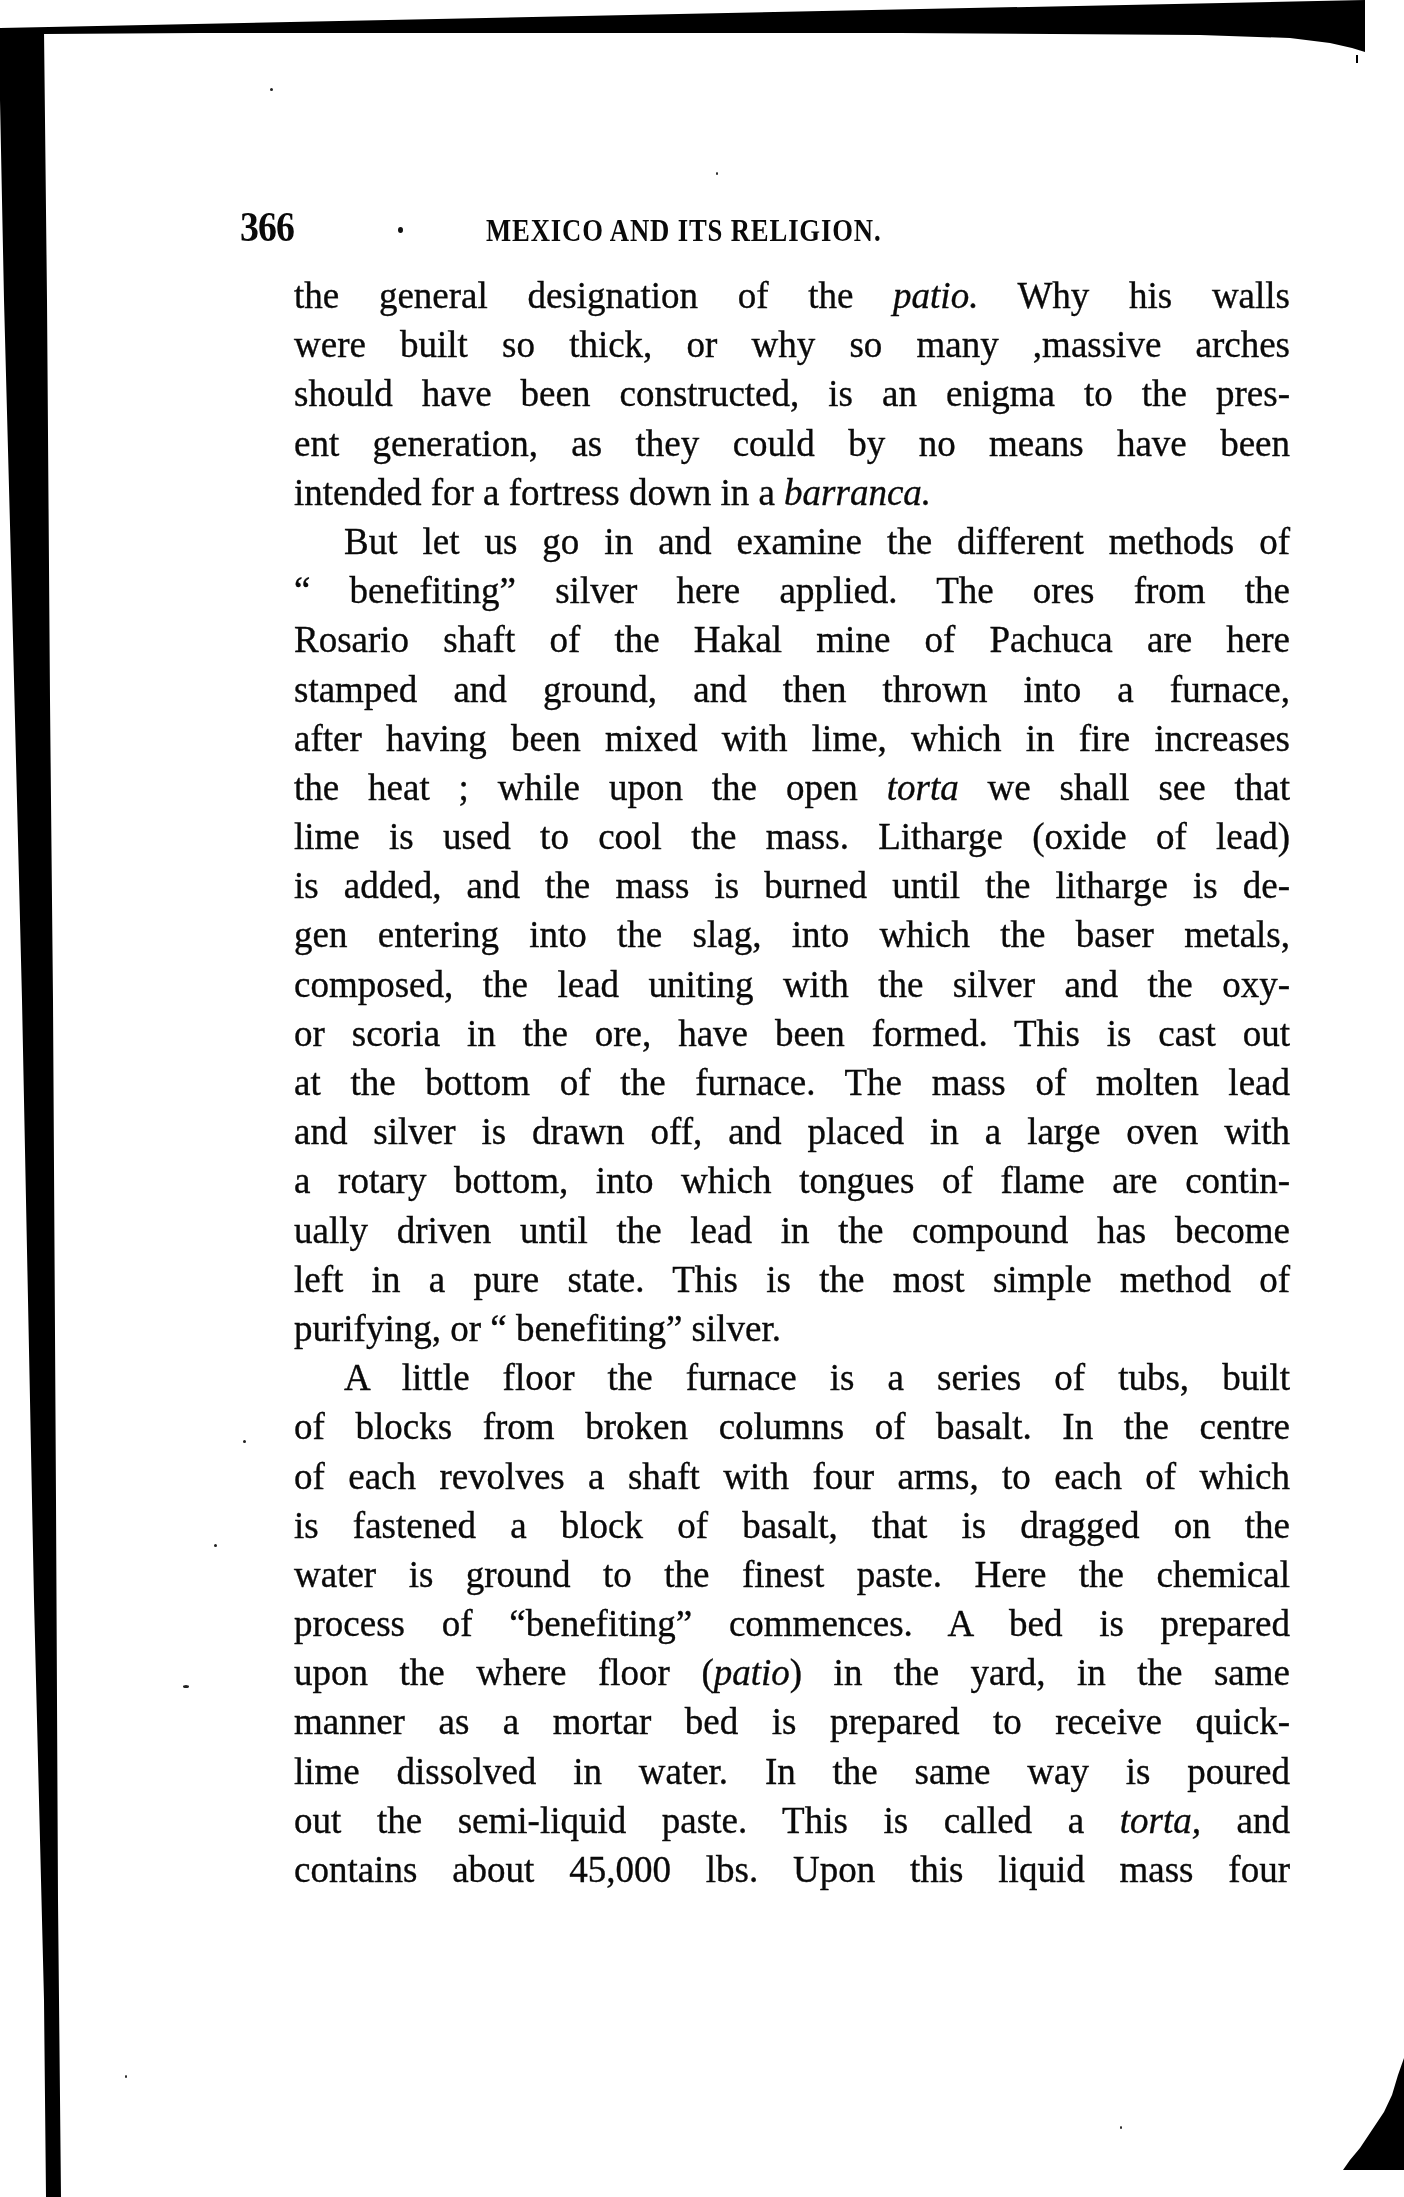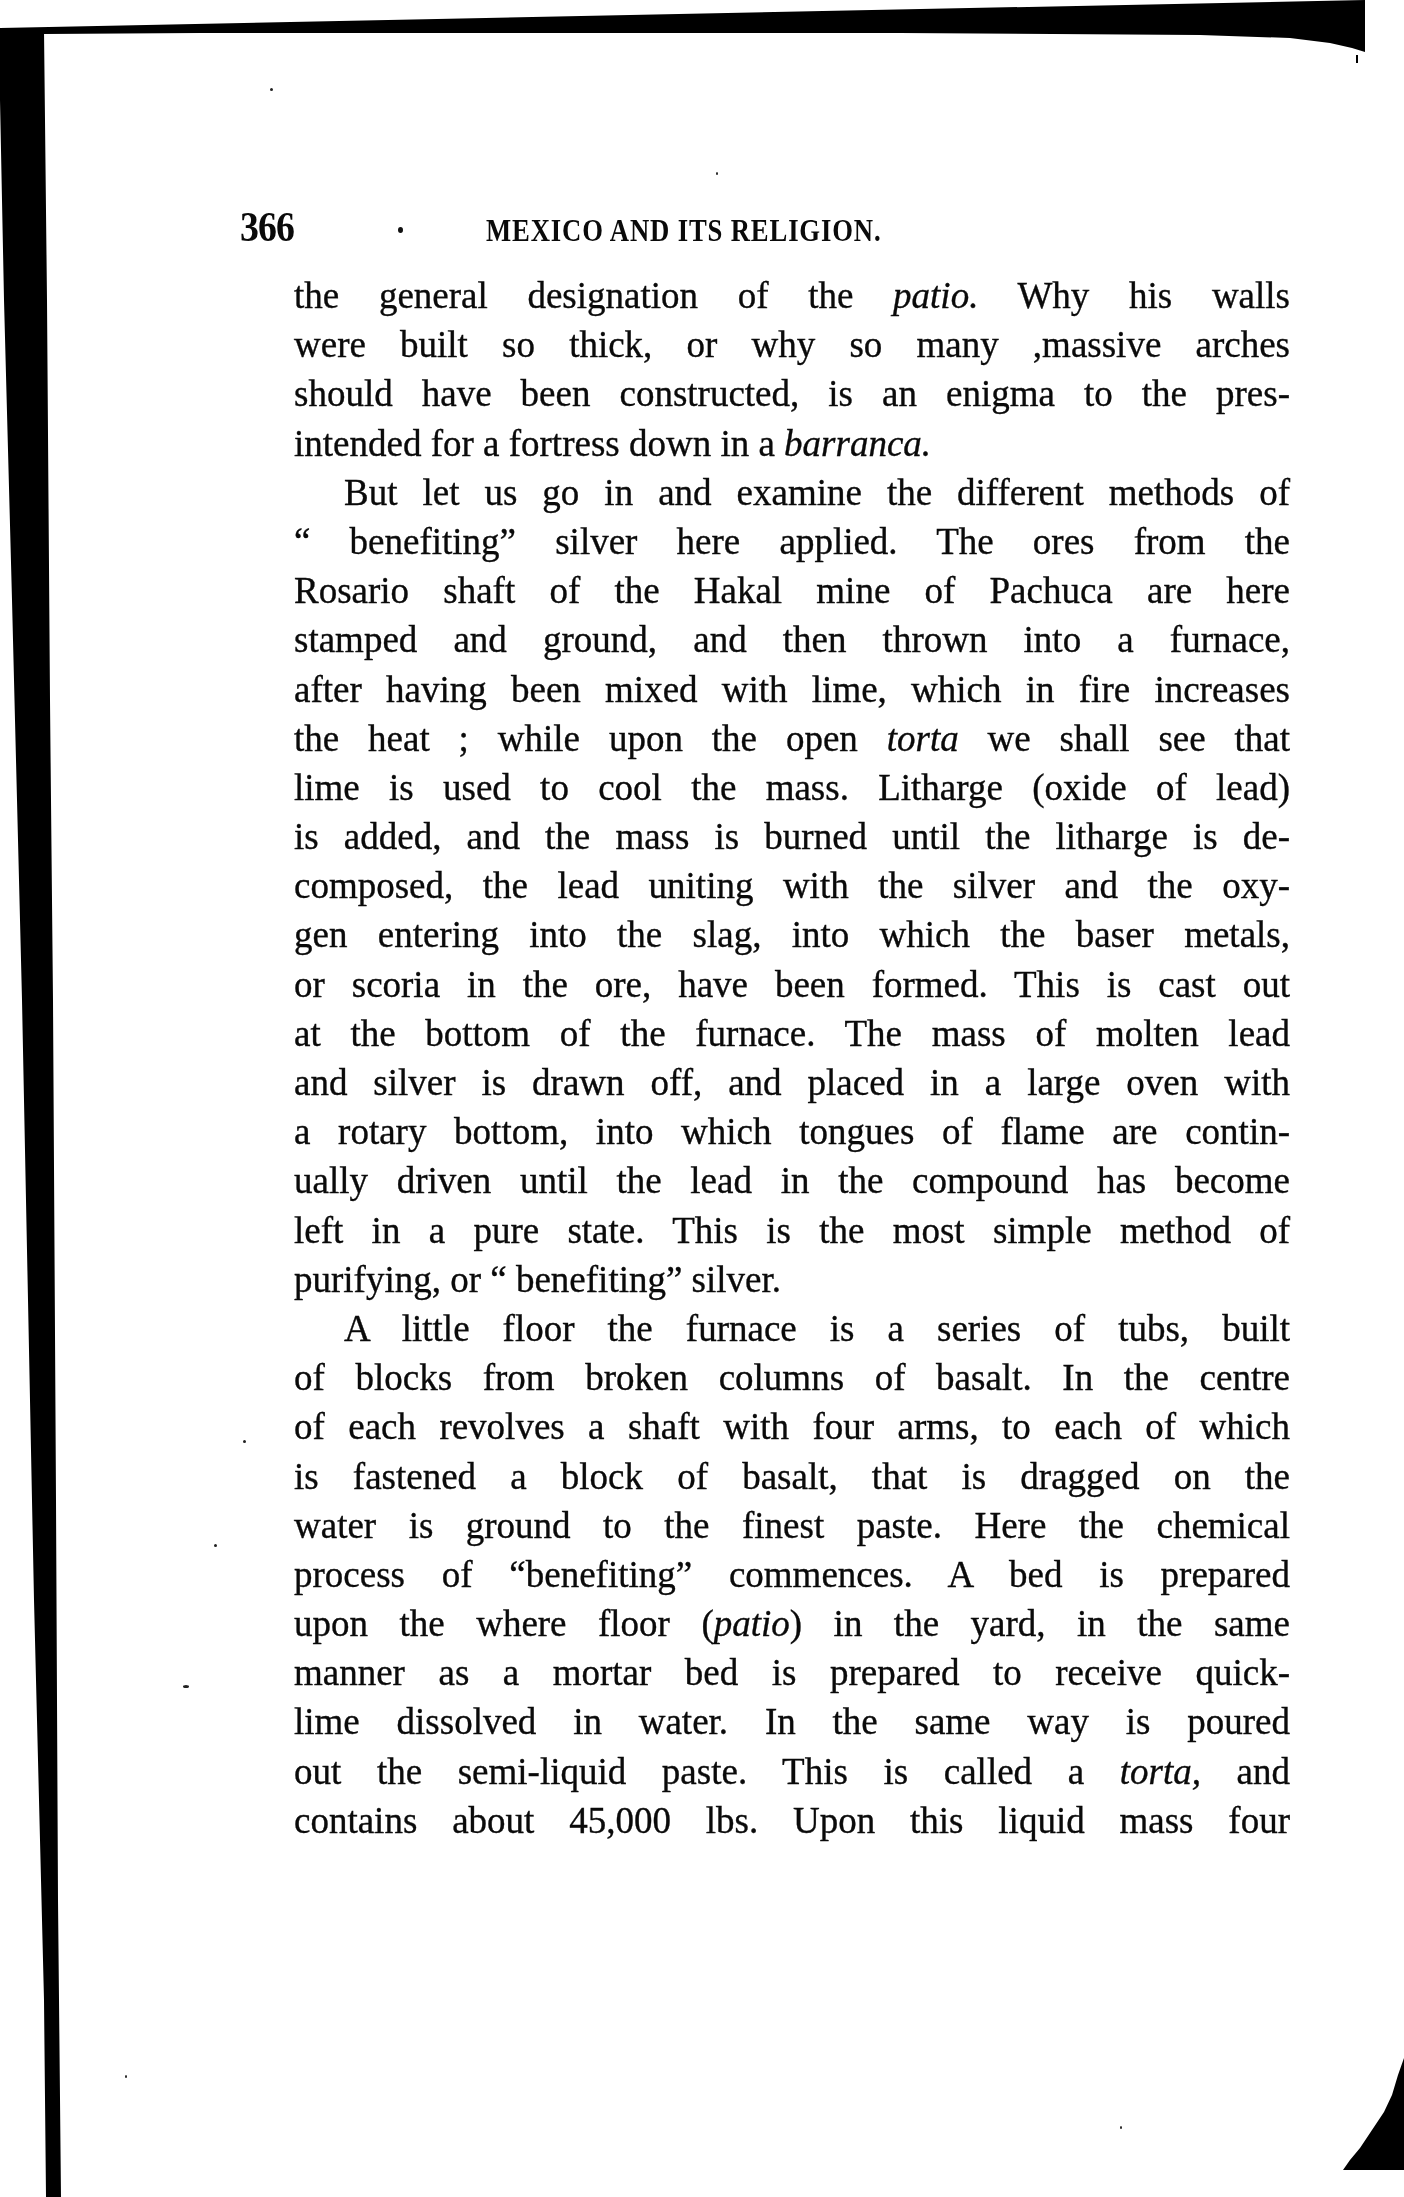--- a/index.html
+++ b/index.html
@@ -55,31 +55,32 @@
 <div class="header">
   <span class="page-number">366</span>
   <span class="header-mark"></span>
   <span class="running-title">MEXICO AND ITS RELIGION.</span>
 </div>
 
 <div class="body-text" id="body-text">
     <div class="line"><span>the general designation of the </span><span class="it">patio.</span><span>  Why his walls</span></div>
     <div class="line"><span>were built so thick, or why so many ,massive arches</span></div>
     <div class="line"><span>should have been constructed, is an enigma to the pres-</span></div>
+    <div class="line"><span>ent generation, as they could by no means have been</span></div>
     <div class="line end"><span>intended for a fortress down in a </span><span class="it">barranca.</span></div>
     <div class="line indent"><span>But let us go in and examine the different methods of</span></div>
     <div class="line"><span>“ benefiting” silver here applied.  The ores from the</span></div>
     <div class="line"><span>Rosario shaft of the Hakal mine of Pachuca are here</span></div>
     <div class="line"><span>stamped and ground, and then thrown into a furnace,</span></div>
     <div class="line"><span>after having been mixed with lime, which in fire increases</span></div>
     <div class="line"><span>the heat ; while upon the open </span><span class="it">torta</span><span> we shall see that</span></div>
     <div class="line"><span>lime is used to cool the mass.  Litharge (oxide of lead)</span></div>
     <div class="line"><span>is added, and the mass is burned until the litharge is de-</span></div>
+    <div class="line"><span>gen entering into the slag, into which the baser metals,</span></div>
     <div class="line"><span>composed, the lead uniting with the silver and the oxy-</span></div>
-    <div class="line"><span>gen entering into the slag, into which the baser metals,</span></div>
     <div class="line"><span>or scoria in the ore, have been formed.  This is cast out</span></div>
     <div class="line"><span>at the bottom of the furnace.  The mass of molten lead</span></div>
     <div class="line"><span>and silver is drawn off, and placed in a large oven with</span></div>
     <div class="line"><span>a rotary bottom, into which tongues of flame are contin-</span></div>
     <div class="line"><span>ually driven until the lead in the compound has become</span></div>
     <div class="line"><span>left in a pure state.  This is the most simple method of</span></div>
     <div class="line end"><span>purifying, or “ benefiting” silver.</span></div>
     <div class="line indent"><span>A little floor the furnace is a series of tubs, built</span></div>
     <div class="line"><span>of blocks from broken columns of basalt.  In the centre</span></div>
     <div class="line"><span>of each revolves a shaft with four arms, to each of which</span></div>

